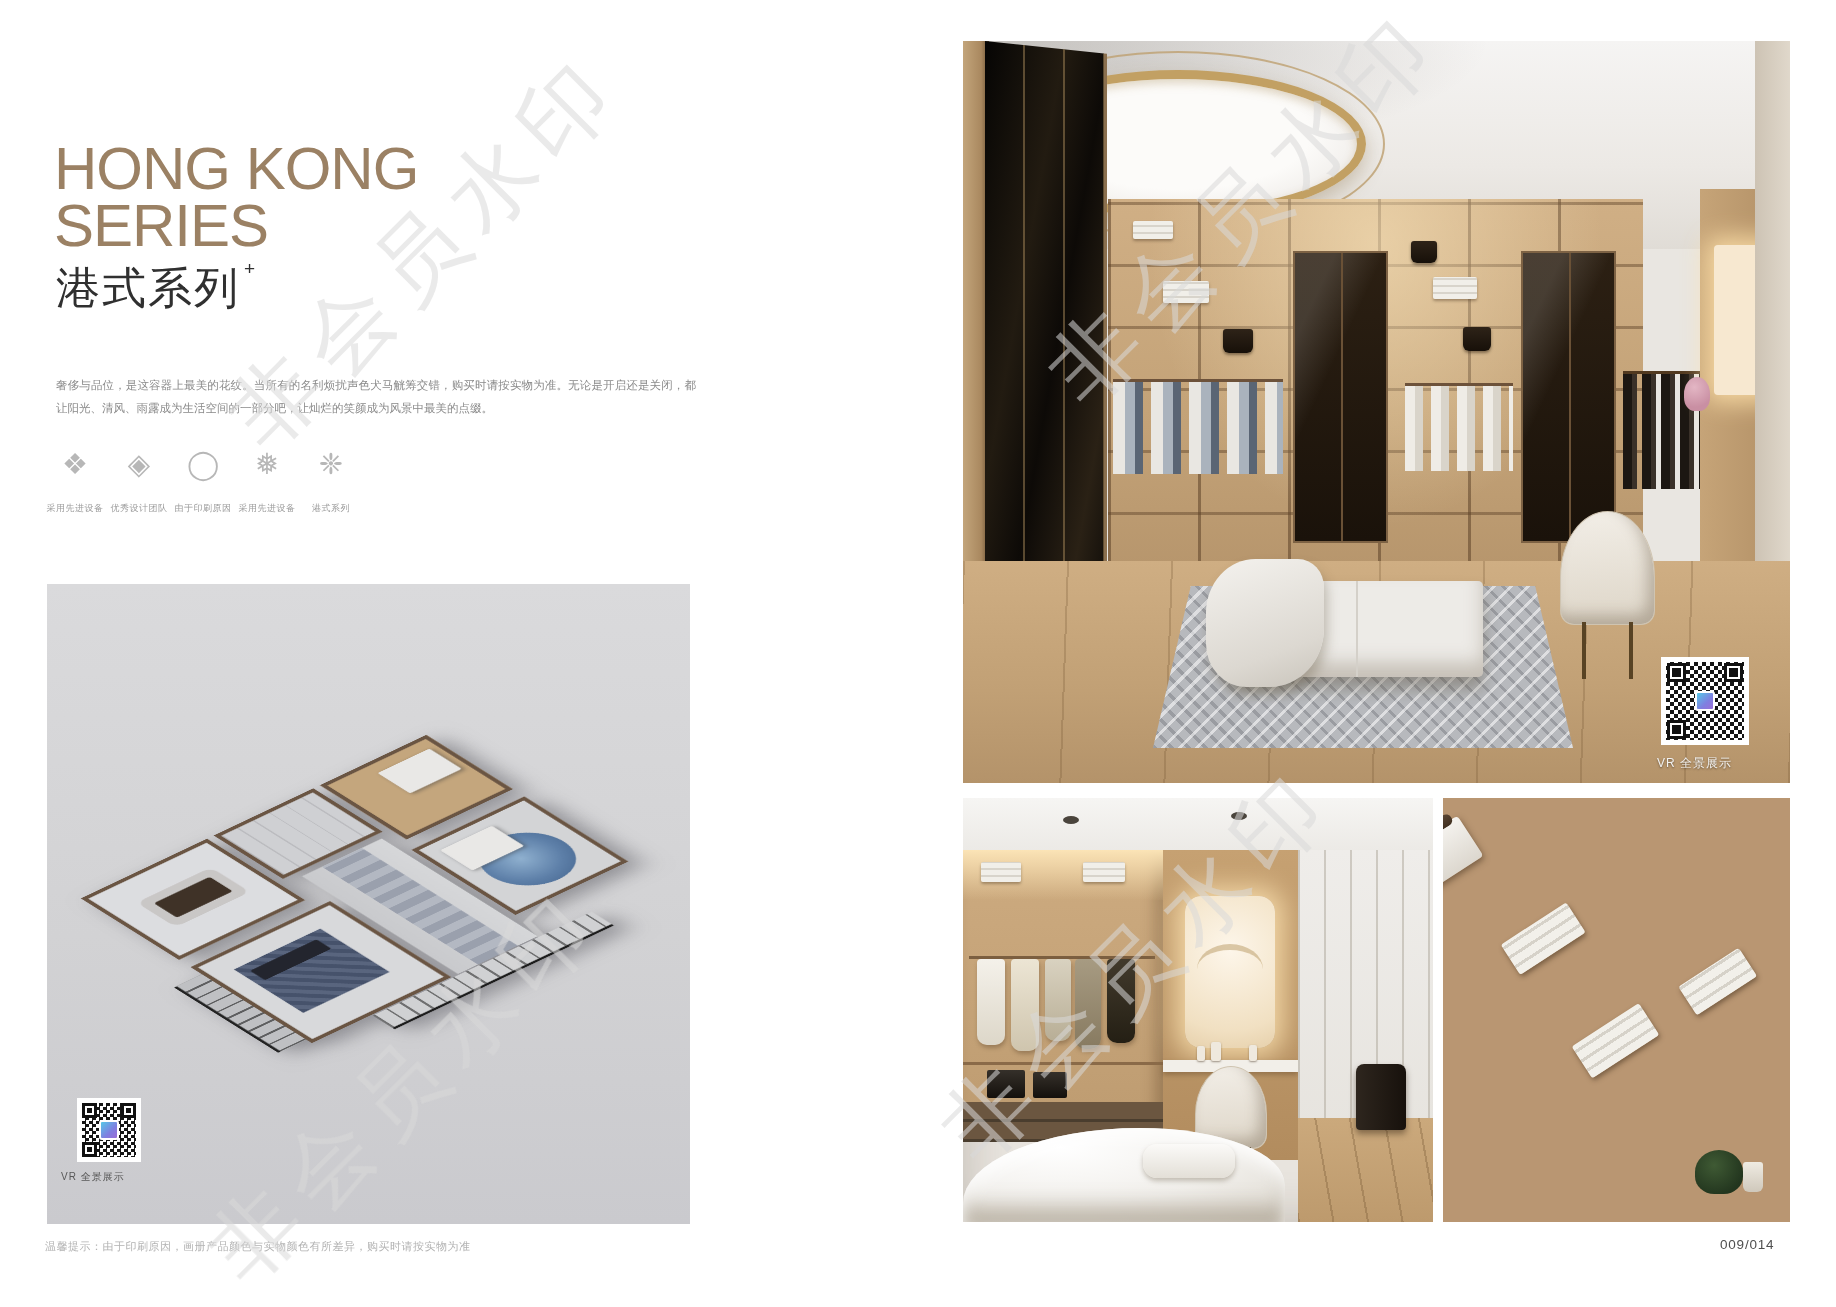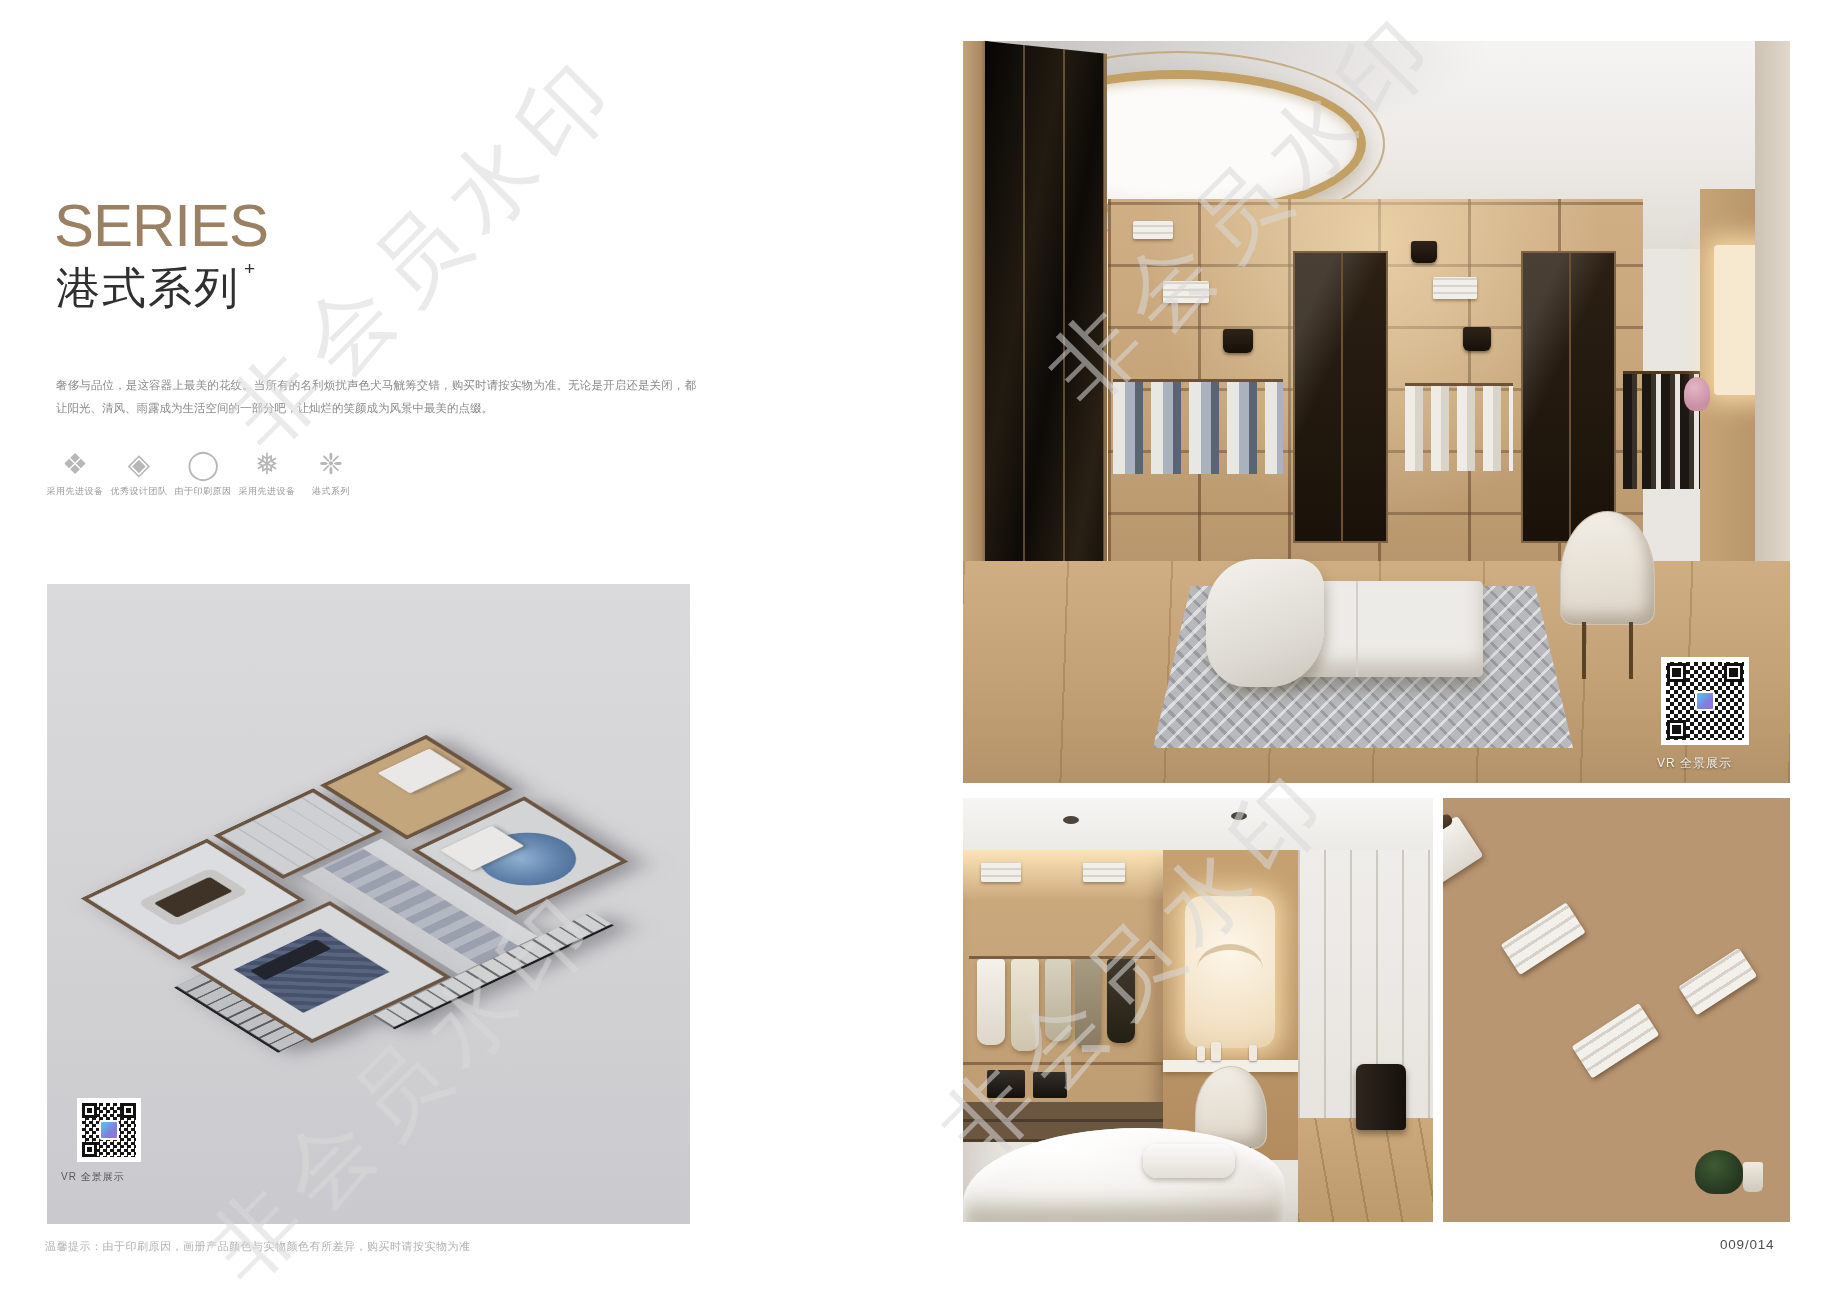--- a/index.html
+++ b/index.html
@@ -21,21 +21,21 @@
     font-size:44px; color:#303030; font-weight:500; letter-spacing:2px;
   }
   .title-cn sup { font-size:19px; color:#303030; vertical-align:28px; margin-left:4px; font-weight:400; }
   .desc {
     position:absolute; left:56px; top:374px; width:640px;
     font-size:11.5px; line-height:23px; color:#8a8a8a; text-align:justify;
   }
   .features { position:absolute; left:43px; top:447px; display:flex; }
   .feat { width:64px; display:flex; flex-direction:column; align-items:center; }
   .feat-icon { font-size:29px; line-height:34px; color:#b7b7b7; font-family:"DejaVu Sans", sans-serif; }
-  .feat-label { font-size:9px; color:#9b9b9b; white-space:nowrap; margin-top:4px; letter-spacing:.5px; }
+  .feat-label { font-size:9px; color:#9b9b9b; white-space:nowrap; margin-top:21px; letter-spacing:.5px; }
 
   
   .fp-panel {
     position:absolute; left:47px; top:584px; width:643px; height:640px;
     background:linear-gradient(180deg,#dadadc 0%,#d2d2d4 55%,#cacace 100%);
     overflow:hidden;
   }
   .fp-scene {
     position:absolute; left:62px; top:105px; width:520px; height:400px;
     transform:rotateX(57deg) rotateZ(-41deg) scale(.88);
@@ -234,21 +234,21 @@
   
   .wm { position:absolute; z-index:40; pointer-events:none; white-space:nowrap;
     font-size:88px; letter-spacing:14px; color:rgba(216,216,216,.55); font-weight:400;
     transform:translate(-50%,-50%) rotate(-45deg); }
   .wm1 { left:425px; top:252px; } .wm2 { left:1245px; top:208px; }
   .wm3 { left:405px; top:1086px; } .wm4 { left:1138px; top:965px; }
 </style>
 </head>
 <body>
 
-<h1 class="title-en"><br><span>SERIES</span></h1>
+<h1 class="title-en"><span>HONG KONG</span><br><span>SERIES</span></h1>
 
 <h2 class="title-cn"><span>港式系列</span><sup>+</sup></h2>
 
 <p class="desc">奢侈与品位，是这容器上最美的花纹。当所有的名利烦扰声色犬马觥筹交错，购买时请按实物为准。无论是开启还是关闭，都让阳光、清风、雨露成为生活空间的一部分吧，让灿烂的笑颜成为风景中最美的点缀。</p>
 
 <div class="features">
   <div class="feat">
     <span class="feat-icon">❖</span>
     <span class="feat-label">采用先进设备</span>
   </div>

